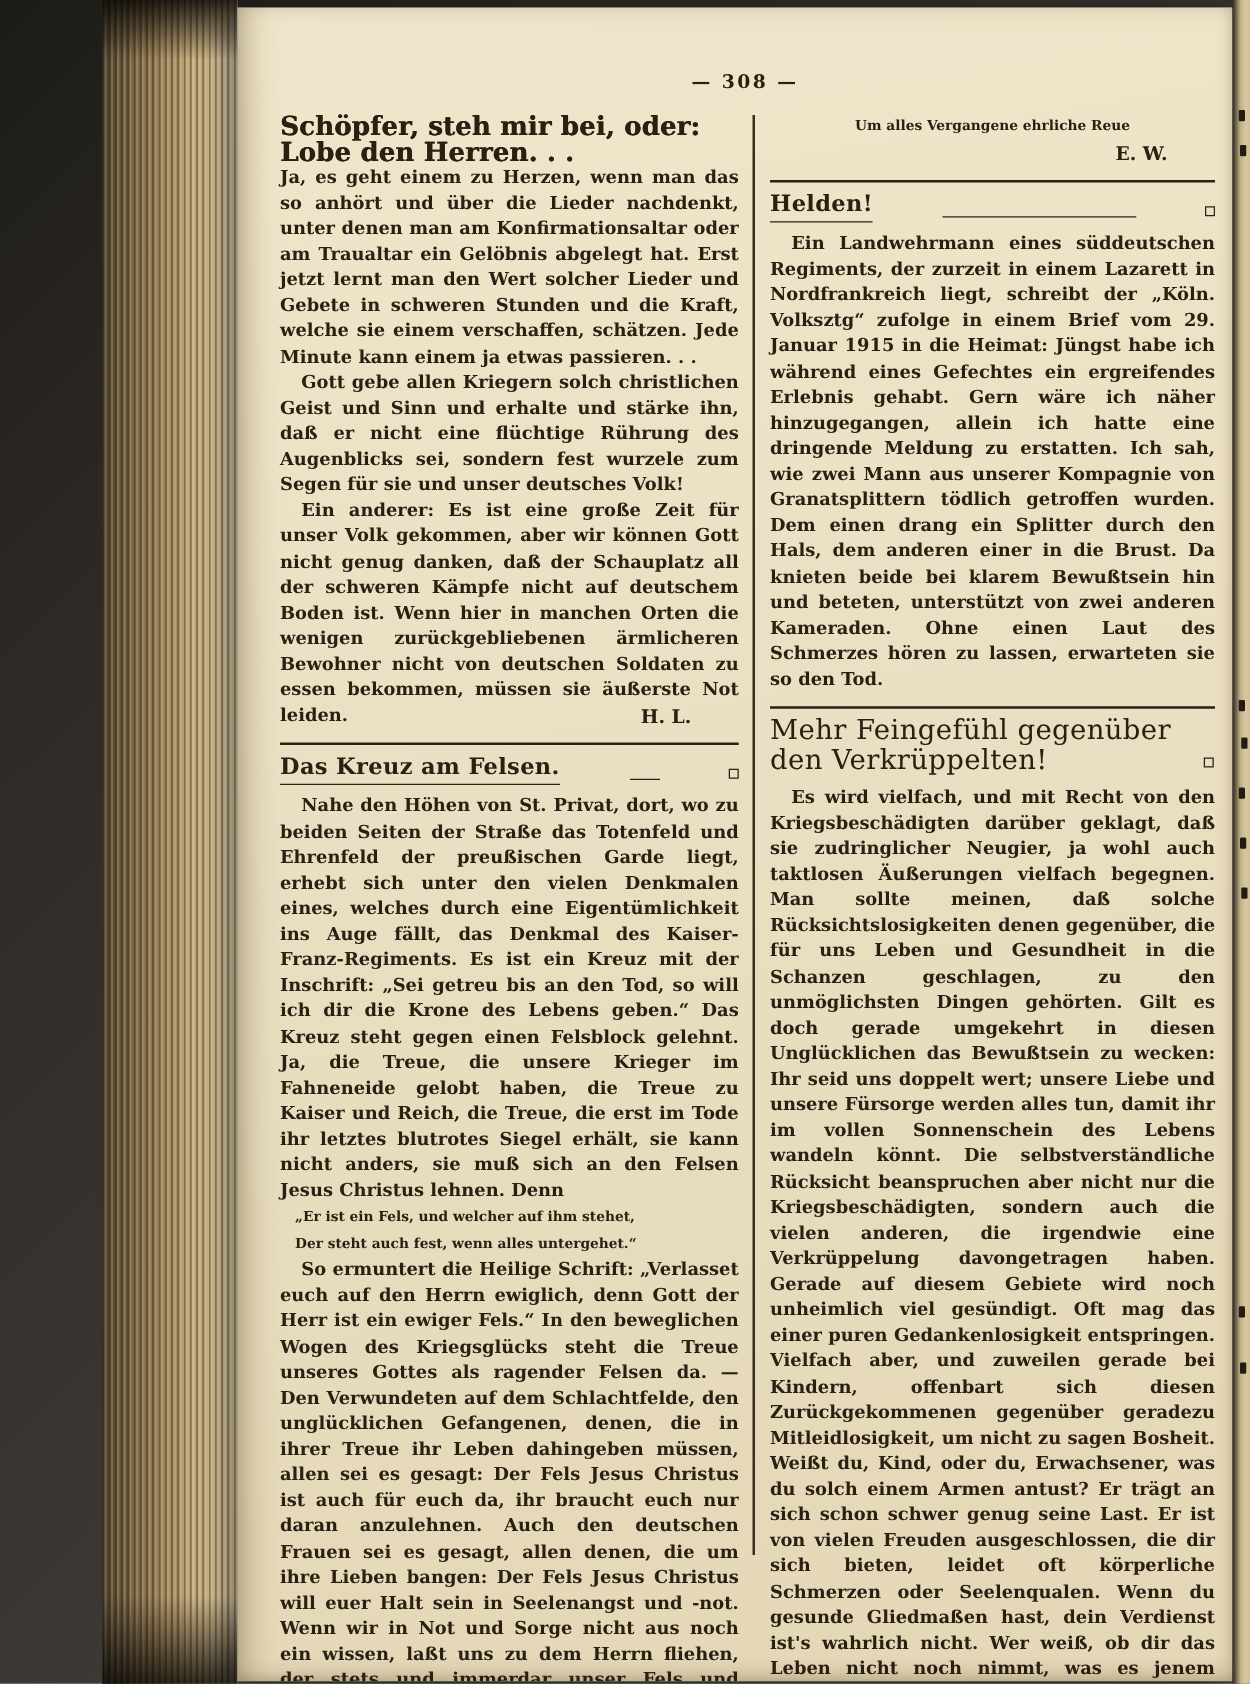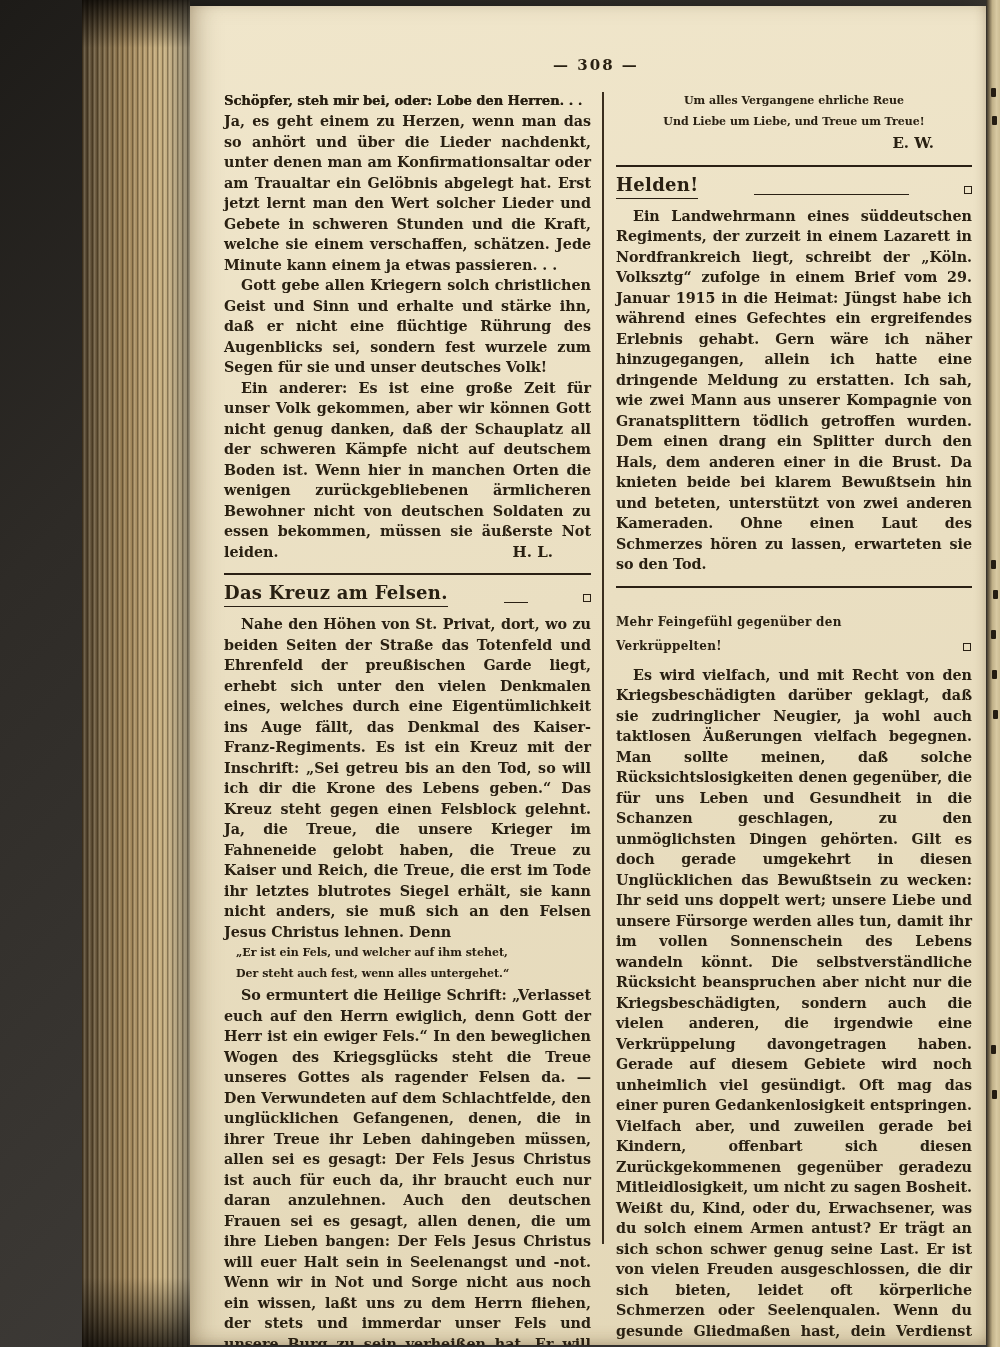--- a/index.html
+++ b/index.html
@@ -45,21 +45,21 @@
   .col { position:absolute; top:84px; }
   .col-left  { left:34px;  width:367px; }
   .col-right { left:426px; width:356px; }
 
   p.body {
     font-size:14.3px; line-height:20.5px; font-weight:bold;
     text-align:justify; color:#292012;
   }
   .indent { text-indent:17px; }
 
-  .lead { font-size:13px; line-height:21px; font-weight:bold; text-shadow:.3px 0 0 currentColor; }
+  .lead { font-size:21px; line-height:21px; font-weight:bold; text-shadow:.3px 0 0 currentColor; }
 
   .signature {
     text-align:right; padding-right:38px;
     font-size:15px; font-weight:bold; line-height:20.5px;
   }
   .sig-raise { margin-top:-20.5px; }
 
   .verse { margin:1px 0; font-weight:bold; font-size:11px; line-height:20.5px; }
   .verse-left  { padding-left:12px; }
   .verse-center { text-align:center; }
@@ -74,21 +74,21 @@
   .head-title {
     font-size:18px; font-weight:bold; letter-spacing:.3px; line-height:24px;
     border-bottom:1.5px solid #2a2014; padding-bottom:1px; white-space:nowrap;
   }
   .head-leader { flex:1; border-bottom:1.5px solid #2a2014; height:0; margin:0 7px 4px 8px; }
   .head-box {
     width:8px; height:8px; border:1.5px solid #2a2014; flex:none;
     display:inline-block; margin-bottom:5px; background:transparent;
   }
   .head-wrap { position:relative; display:block; }
-  .head-title-block { font-size:12px; font-weight:bold; letter-spacing:.3px; line-height:24px; display:block; padding-right:20px;margin-top:16px; }
+  .head-title-block { font-size:22px; font-weight:normal; letter-spacing:.3px; line-height:24px; display:block; padding-right:20px; }
   .box-abs { position:absolute; right:1px; bottom:7px; margin:0; }
 
   
   .next-page {
     position:absolute; right:0; top:0; width:14px; height:100%;
     background:linear-gradient(90deg,#2b2824 0%,#6e6148 20%,#c0b088 45%,#d8c9a2 75%,#cdbd94 100%);
   }
   .ink {
     position:absolute; left:5px; top:88px; width:5px; height:9px;
     background:#241c12; border-radius:1px;
@@ -125,21 +125,20 @@
     <div class="verse verse-left">
       <div>„Er ist ein Fels, und welcher auf ihm stehet,</div>
       <div>Der steht auch fest, wenn alles untergehet.“</div>
     </div>
     <p class="body indent">So ermuntert die Heilige Schrift: „Verlasset euch auf den Herrn ewiglich, denn Gott der Herr ist ein ewiger Fels.“ In den beweglichen Wogen des Kriegsglücks steht die Treue unseres Gottes als ragender Felsen da. — Den Verwundeten auf dem Schlachtfelde, den unglücklichen Gefangenen, denen, die in ihrer Treue ihr Leben dahingeben müssen, allen sei es gesagt: Der Fels Jesus Christus ist auch für euch da, ihr braucht euch nur daran anzulehnen. Auch den deutschen Frauen sei es gesagt, allen denen, die um ihre Lieben bangen: Der Fels Jesus Christus will euer Halt sein in Seelenangst und -not. Wenn wir in Not und Sorge nicht aus noch ein wissen, laßt uns zu dem Herrn fliehen, der stets und immerdar unser Fels und unsere Burg zu sein verheißen hat. Er will und kann auch unsere Treue, die oft und viel gewankt hat, in eine Felsentreue verwandeln. Wie oft hat unser Volk, haben wir alle den Herrn betrübt durch Gleichgültigkeit, Leichtsinn, Selbstsucht, Hochmut und Stolz. Die Umkehr hat eingesetzt — wenigstens in einzelnen Kreisen. Möchten es nicht nur die engen Kreise der Kirchlich-</p>
   </section>
 
   <section class="col col-right">
     <div class="verse verse-center">
       <div>Um alles Vergangene ehrliche Reue</div>
-      <div>Und Liebe um Liebe, und Treue um Treue!</div>
     </div>
     <div class="signature">E. W.</div>
 
     <div class="article-head head-flex">
       <span class="head-title">Helden!</span>
       <span class="head-leader"></span>
       <span class="head-box"></span>
     </div>
     <p class="body indent">Ein Landwehrmann eines süddeutschen Regiments, der zurzeit in einem Lazarett in Nordfrankreich liegt, schreibt der „Köln. Volksztg“ zufolge in einem Brief vom 29. Januar 1915 in die Heimat: Jüngst habe ich während eines Gefechtes ein ergreifendes Erlebnis gehabt. Gern wäre ich näher hinzugegangen, allein ich hatte eine dringende Meldung zu erstatten. Ich sah, wie zwei Mann aus unserer Kompagnie von Granatsplittern tödlich getroffen wurden. Dem einen drang ein Splitter durch den Hals, dem anderen einer in die Brust. Da knieten beide bei klarem Bewußtsein hin und beteten, unterstützt von zwei anderen Kameraden. Ohne einen Laut des Schmerzes hören zu lassen, erwarteten sie so den Tod.</p>
 

